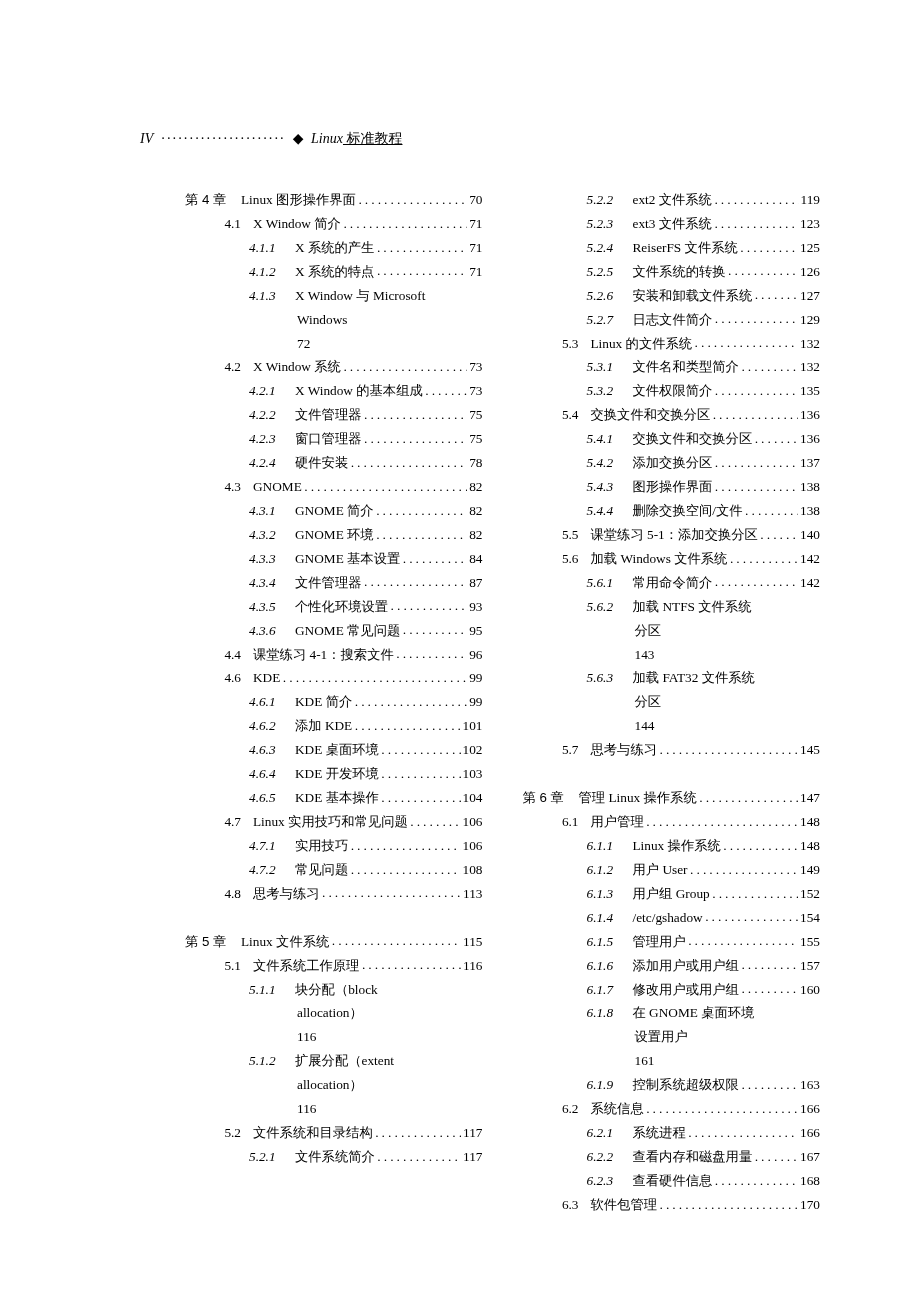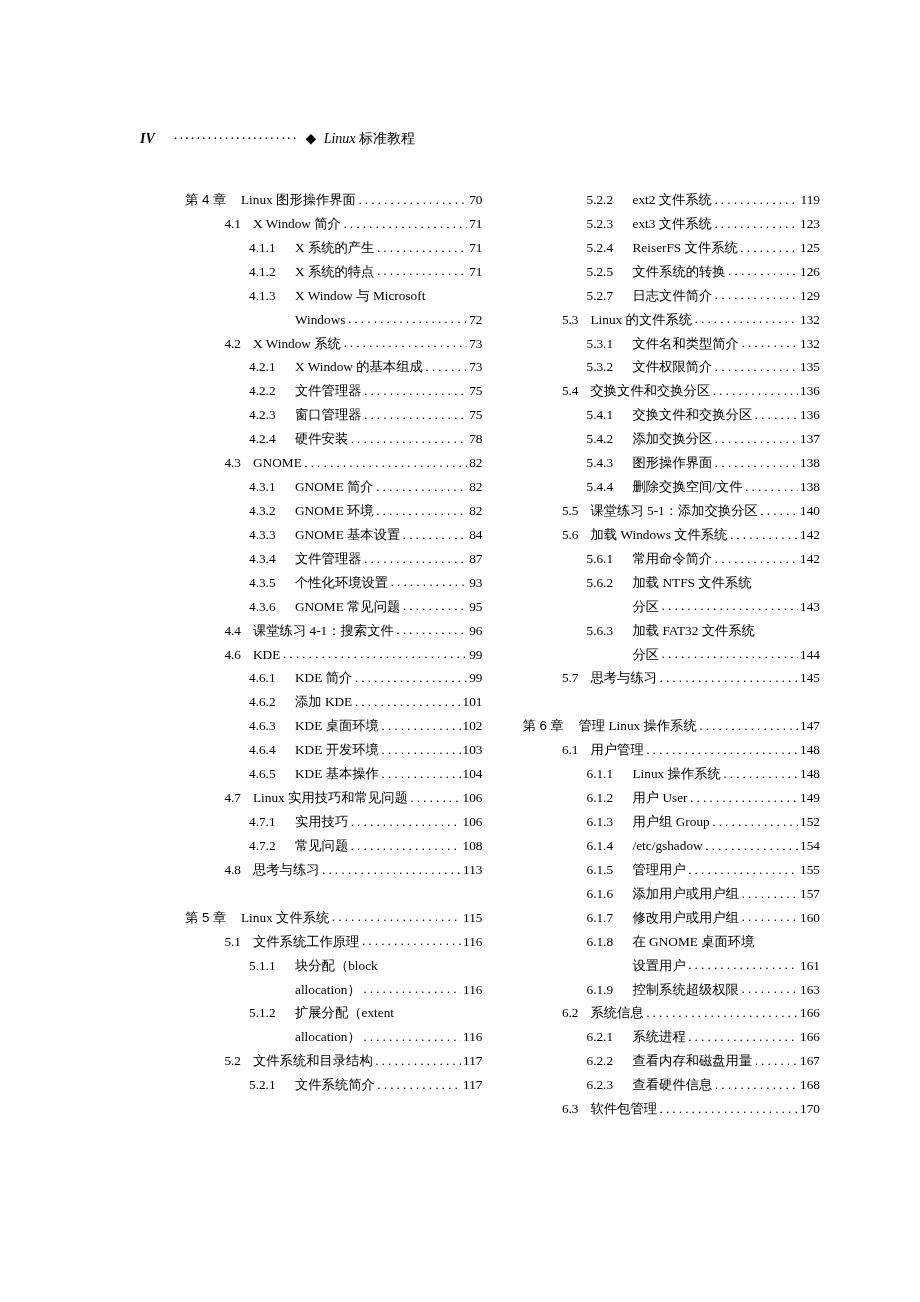--- a/index.html
+++ b/index.html
@@ -17,37 +17,38 @@
     box-sizing: border-box;
   }
   .running-head {
     font-size: 14px;
     font-style: italic;
     margin-bottom: 40px;
     font-family: "Times New Roman", "SimSun", serif;
   }
   .running-head .pagenum {
     font-style: italic;
-    font-weight: bold;
-    margin-right: 15px;
+    font-weight: normal;
+    margin-right: 4px;
   }
   .running-head .dots {
     letter-spacing: 1px;
     font-style: normal;
   }
   .running-head .diamond {
     font-style: normal;
     margin: 0 4px;
   }
   .running-head .booktitle-en {
     font-style: italic;
     margin-top: 48px;
   }
   .running-head .booktitle-cn {
     font-style: normal;
+    text-decoration: underline;
   }
   .columns {
     display: flex;
     gap: 40px;
     font-size: 13.3px;
     line-height: 1.8;
     margin-left: 45px;
   }
   .col {
     flex: 1;
@@ -63,21 +64,21 @@
   .entry.level-1 { padding-left: 30px; }
   .entry.level-2 { padding-left: 64px; }
   .num {
     display: inline-block;
     margin-right: 12px;
     font-family: "Times New Roman", "SimSun", serif;
   }
   .level-0 .num { font-family: "SimHei","黑体","Microsoft YaHei",sans-serif; min-width: 44px; }
   .level-0 .title { font-family: Liberation Serif, serif; }
   .level-1 .num { min-width: 26px; text-align: right; }
-  .level-2 .num { min-width: 34px; }
+  .level-2 .num { min-width: 34px; font-style: italic; }
   .title {
     white-space: normal;
   }
   .leaders {
     flex: 1;
     overflow: hidden;
     margin: 0 2px;
     position: relative;
     height: 1em;
   }
@@ -94,20 +95,21 @@
     font-family: "SimSun", serif;
   }
   .pg {
     font-family: "Times New Roman", serif;
     text-align: right;
   }
   .cont-line {
     padding-left: 110px;
     display: flex;
     align-items: baseline;
+    flex-direction: column;
   }
   .cont-line .title { white-space: nowrap; }
   .spacer { height: 24px; }
 </style>
 </head>
 <body>
 
 <div class="page">
   <div class="running-head">
     <span class="pagenum">IV</span>
@@ -352,20 +354,26 @@
           <span class="leaders"></span>
           <span class="pg">125</span>
         </div>
         <div class="entry level-2">
           <span class="num">5.2.5</span>
           <span class="title">文件系统的转换</span>
           <span class="leaders"></span>
           <span class="pg">126</span>
         </div>
         <div class="entry level-2">
+          <span class="num">5.2.6</span>
+          <span class="title">安装和卸载文件系统</span>
+          <span class="leaders"></span>
+          <span class="pg">127</span>
+        </div>
+        <div class="entry level-2">
           <span class="num">5.2.7</span>
           <span class="title">日志文件简介</span>
           <span class="leaders"></span>
           <span class="pg">129</span>
         </div>
         <div class="entry level-1">
           <span class="num">5.3</span>
           <span class="title">Linux 的文件系统</span>
           <span class="leaders"></span>
           <span class="pg">132</span>

